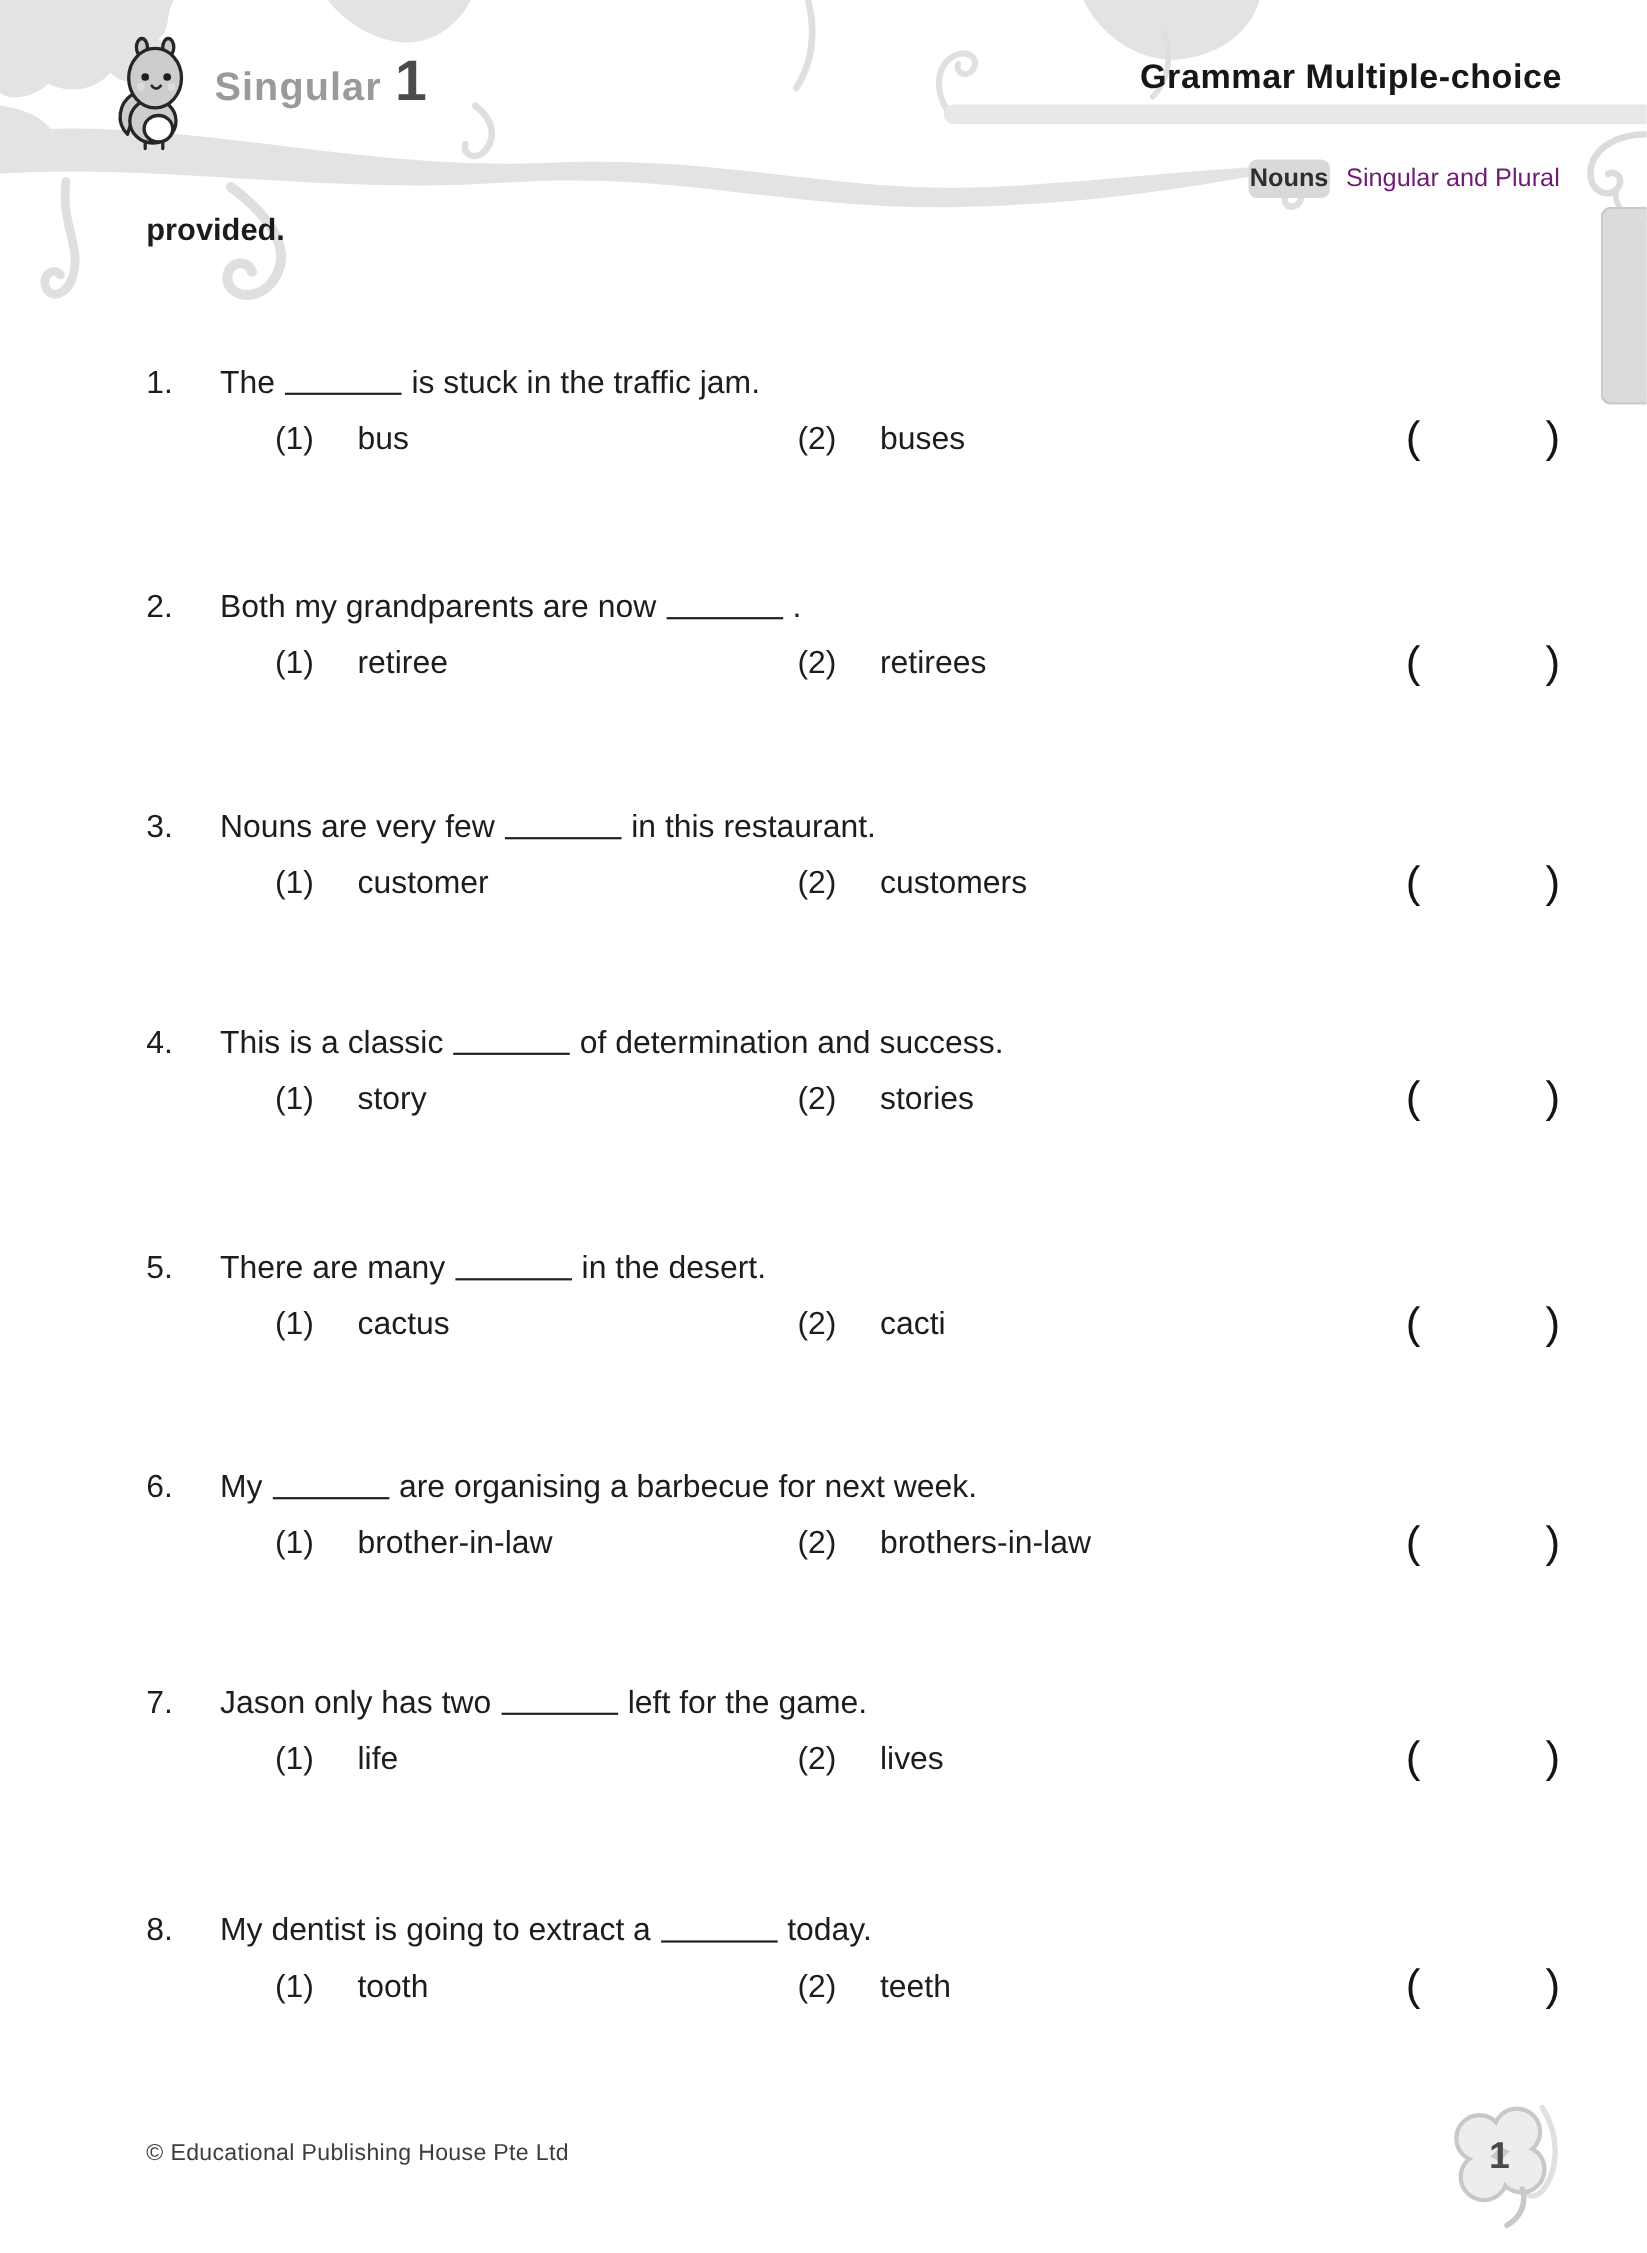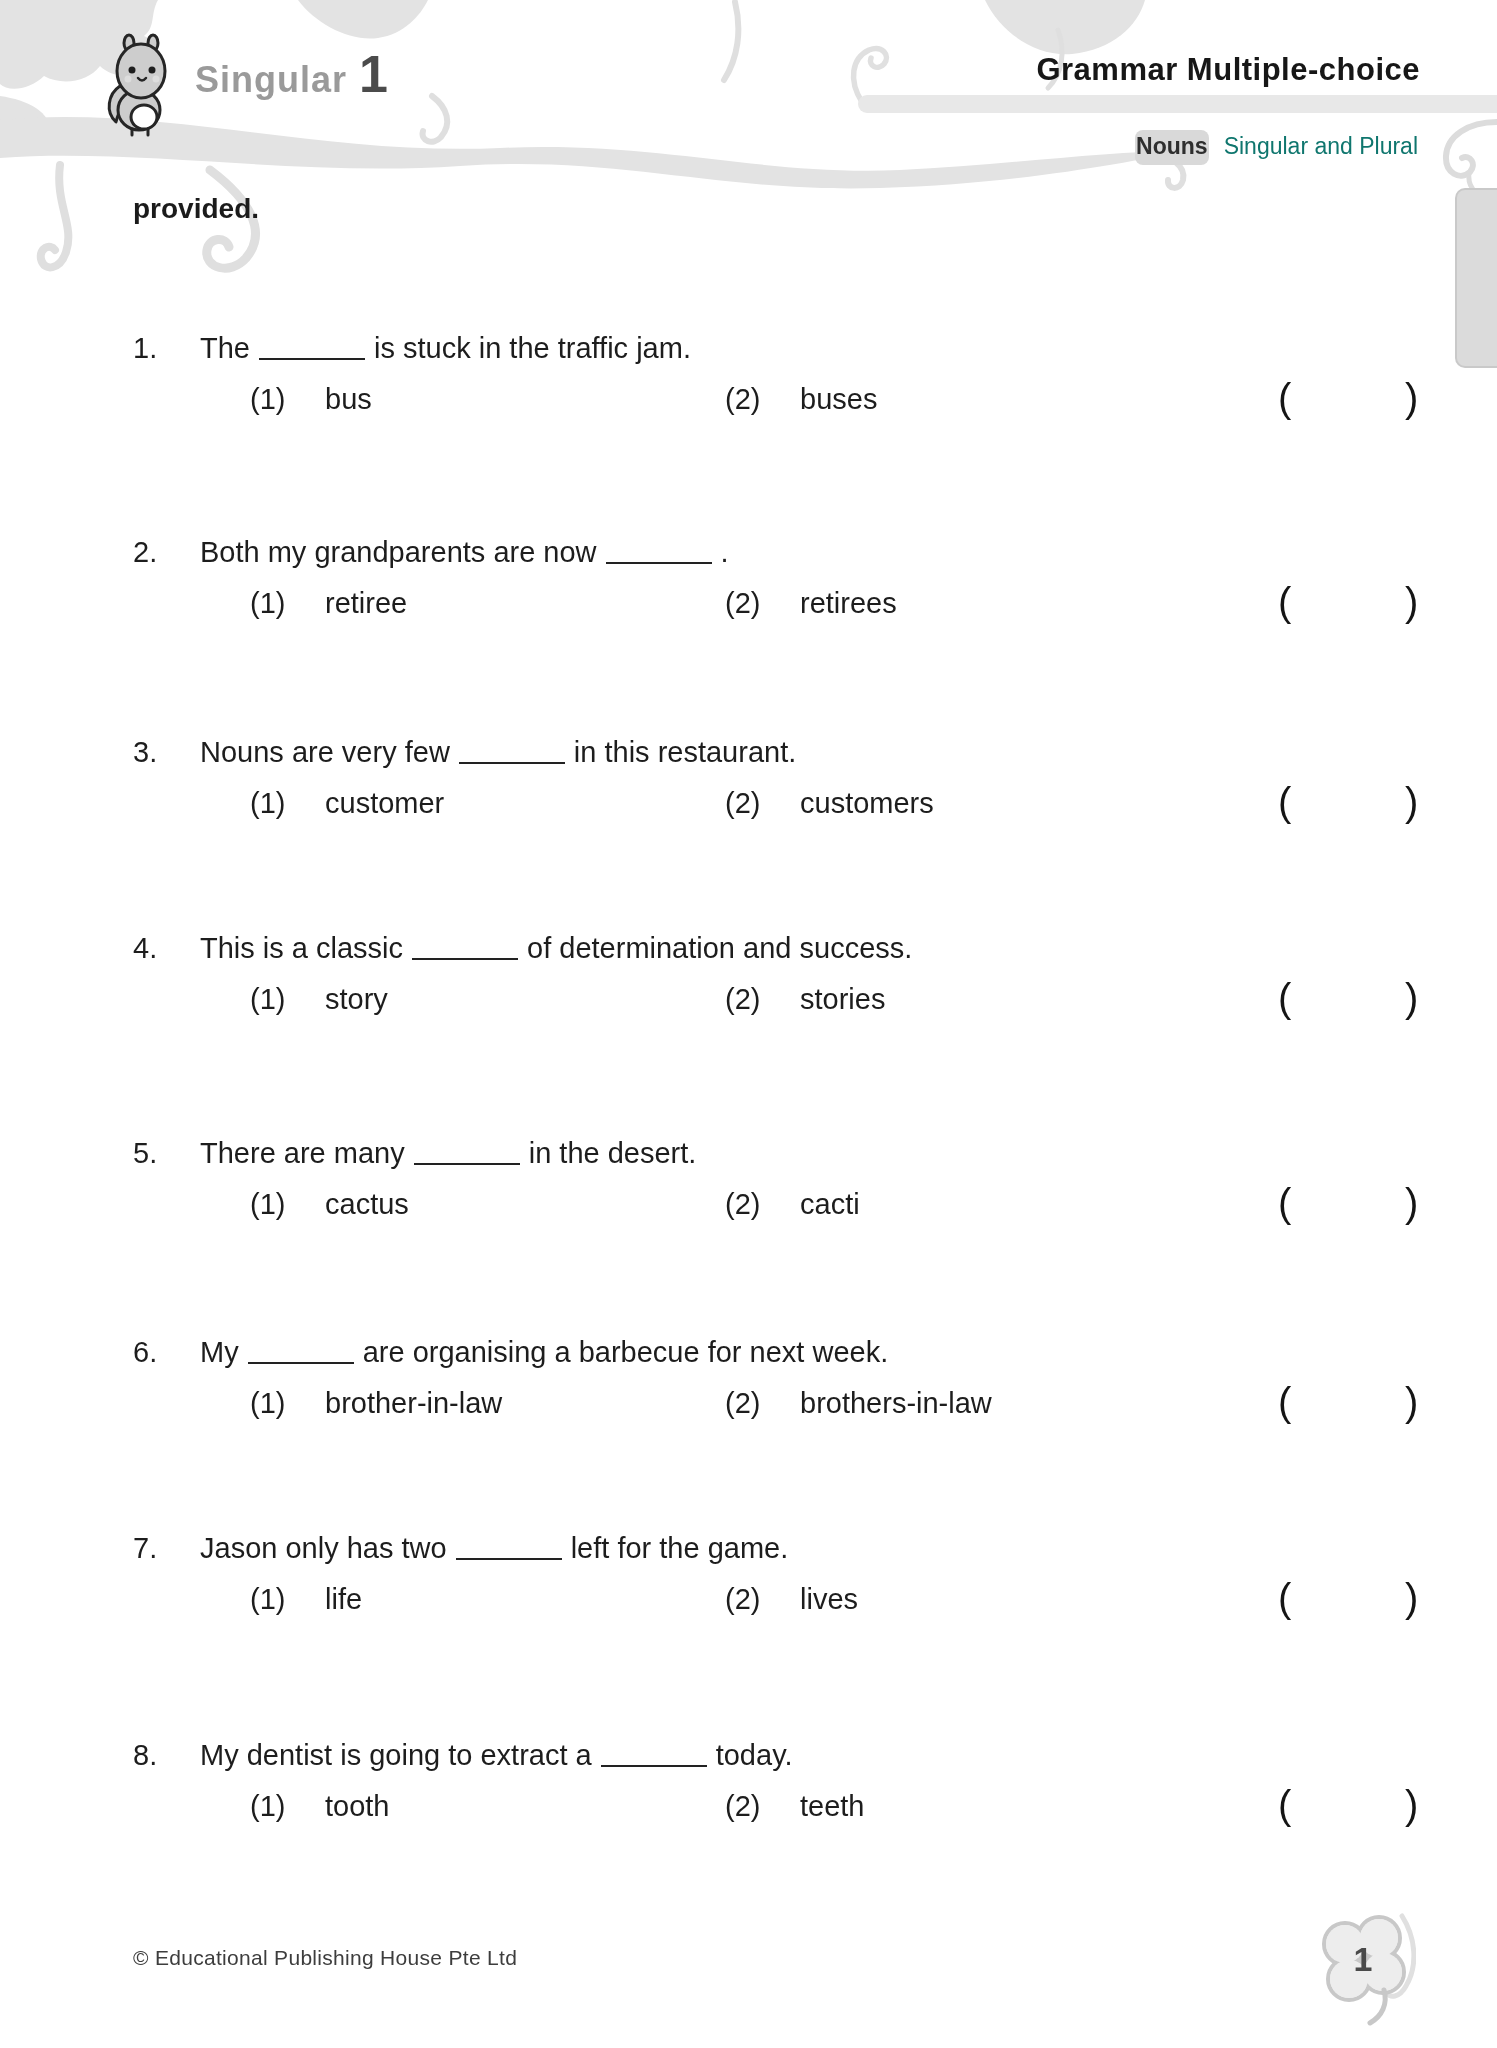--- a/index.html
+++ b/index.html
@@ -29,23 +29,23 @@
   .page-heading {
     position:absolute; top:52px; right:77px;
     font-size:31px; font-weight:bold; color:#171717; letter-spacing:0.5px;
   }
   .topic-row {
     position:absolute; top:130px; right:79px;
     display:flex; align-items:baseline;
   }
   .topic-badge {
     background:#d9d9d9; color:#2e2e2e; font-weight:bold; font-size:23px;
-    padding:3px 1px 5px; border-radius:8px;
-  }
-  .topic-subtitle { color:#0f766e; font-size:23px; margin-left:15px; }
+    padding:3px 1px 5px; border-radius:8px;margin-top:15px;
+  }
+  .topic-subtitle { color:#701a75; font-size:23px; margin-left:15px; }
 
   .side-tab {
     position:absolute; top:188px; right:0; width:40px; height:176px;
     background:#dbdbdb; border:2px solid #c9c9c9; border-right:none;
     border-radius:10px 0 0 10px;
   }
 
   
   .instruction {
     position:absolute; left:133px; top:186px; width:955px;

